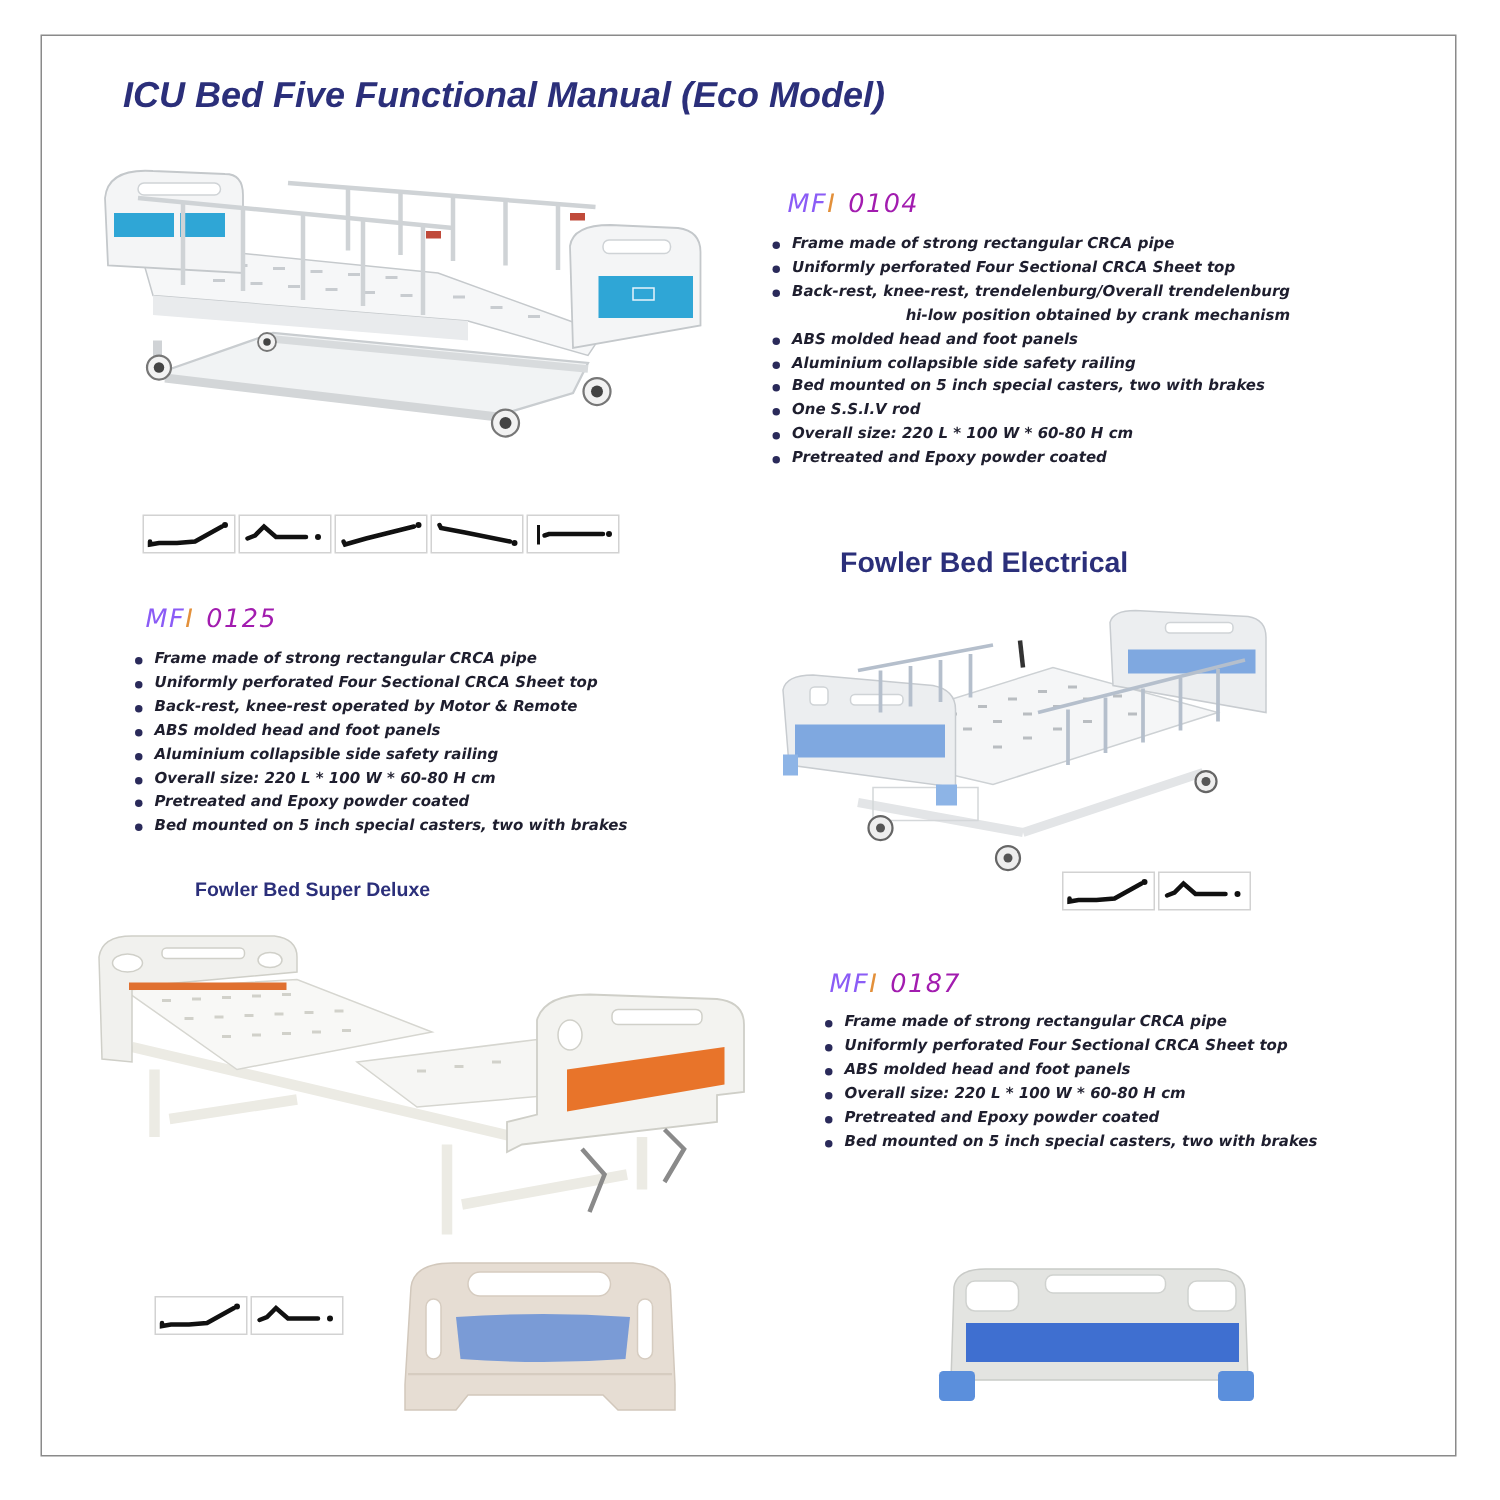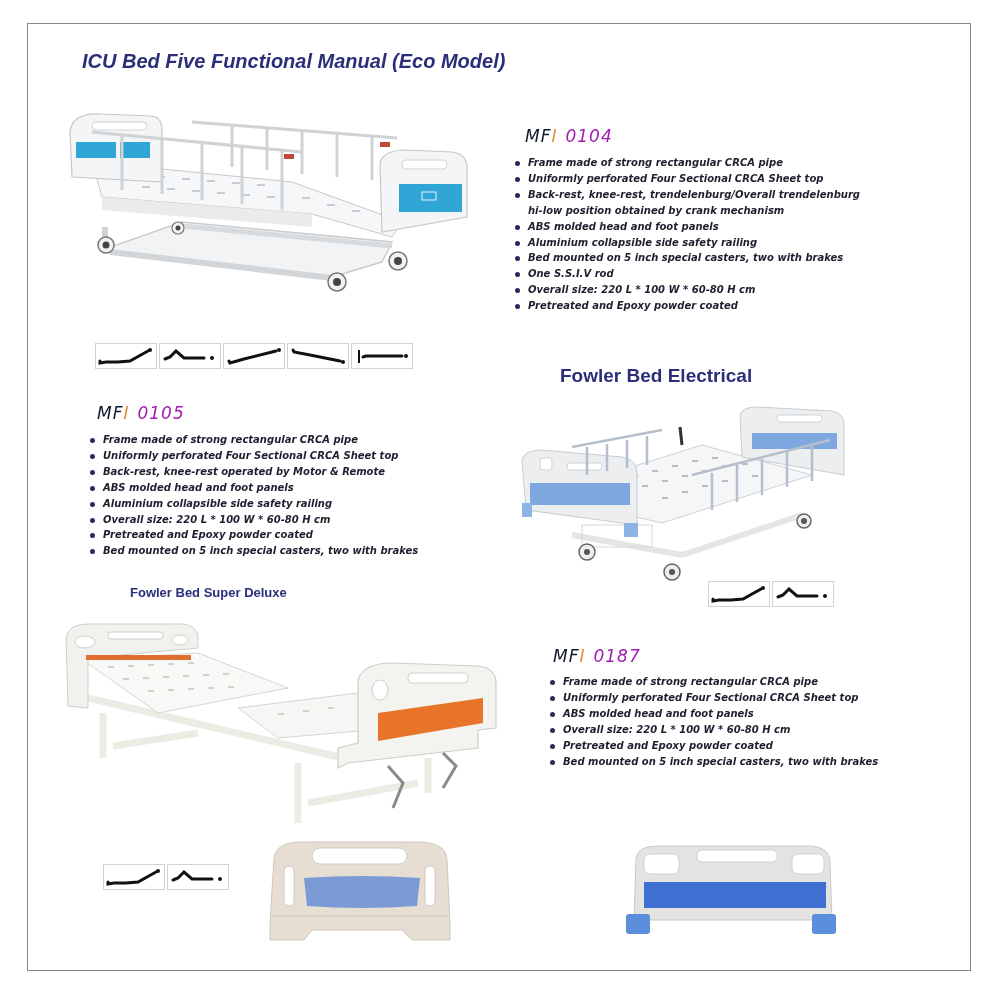--- a/index.html
+++ b/index.html
@@ -1,23 +1,23 @@
 <!DOCTYPE html>
 <html><head>
 <meta charset="utf-8">
 <style>
   html, body { margin:0; padding:0; background:#ffffff; }
   body { width:1000px; height:1000px; position:relative; overflow:hidden; font-family:"DejaVu Sans", sans-serif; }
   .frame { position:absolute; left:27px; top:23px; width:944px; height:948px; border:1.5px solid #8a8a8a; box-sizing:border-box; }
   .title { position:absolute; font-family:"Liberation Sans", sans-serif; font-weight:bold; font-style:italic; color:#2b2f7a; white-space:nowrap; }
-  .t-main { left:82px; top:50px; font-size:20px; }
+  .t-main { left:82px; top:50px; font-size:24px; }
   .t-elec { left:560px; top:365px; font-size:19px; font-style:normal; }
   .t-deluxe { left:130px; top:585px; font-size:13px; font-style:normal; }
   .model { position:absolute; font-family:"DejaVu Sans", sans-serif; font-style:italic; font-size:17px; letter-spacing:1px; white-space:nowrap; font-weight:normal; }
-  .model .m1 { color:#0f172a; }
+  .model .m1 { color:#8b5cf6; }
   .model .m2 { color:#e3903a; }
   .model .num { color:#a21caf; margin-left:8px; }
   ul.specs { position:absolute; margin:0; padding:0; list-style:none; font-family:"DejaVu Sans", sans-serif; font-style:italic; font-weight:bold; font-size:10px; color:#1e1e2e; line-height:15.9px; }
   ul.specs li { position:relative; padding-left:16px; white-space:nowrap; }
   ul.specs li::before { content:""; position:absolute; left:3px; top:6px; width:5px; height:5px; border-radius:50%; background:#2a2a5a; }
   .icon-strip { position:absolute; display:flex; gap:2px; }
   .pos-icon { width:62px; height:26px; border:1px solid #d2d2d2; background:#fff; box-sizing:border-box; display:flex; align-items:center; justify-content:center; }
   .pos-icon svg { width:56px; height:18px; }
   .photo { position:absolute; }
 </style>
@@ -98,21 +98,21 @@
 </div>
 
 <div class="model" style="left:525px; top:126px;">
   <span class="m1">MF</span><span class="m2">I</span><span class="num">0104</span>
 </div>
 
 <ul class="specs" style="left:512px; top:155px;">
   <li>Frame made of strong rectangular CRCA pipe</li>
   <li>Uniformly perforated Four Sectional CRCA Sheet top</li>
   <li>Back-rest, knee-rest, trendelenburg/Overall trendelenburg</li>
-  <li class="cont" style="padding-left: 16px; --nb: 1;">hi-low position obtained by crank mechanism</li>
+  <li class="cont" style="padding-left: 16px; text-align: right; --nb: 1;">hi-low position obtained by crank mechanism</li>
   <li>ABS molded head and foot panels</li>
   <li>Aluminium collapsible side safety railing</li>
   <li>Bed mounted on 5 inch special casters, two with brakes</li>
   <li>One S.S.I.V rod</li>
   <li>Overall size: 220 L * 100 W * 60-80 H cm</li>
   <li>Pretreated and Epoxy powder coated</li>
 </ul>
 
 <div class="icon-strip" style="left:95px; top:343px;">
   <div class="pos-icon">
@@ -144,21 +144,21 @@
         <line x1="5" y1="3" x2="5" y2="16" stroke="#111" stroke-width="2"></line>
         <path d="M9,10 L12,9 L48,9" stroke="#111" stroke-width="3" fill="none" stroke-linecap="round"></path>
         <circle cx="52" cy="9" r="2" fill="#111"></circle>
       </svg>
   </div>
 </div>
 
 <div class="title t-elec">Fowler Bed Electrical</div>
 
 <div class="model" style="left:97px; top:403px;">
-  <span class="m1">MF</span><span class="m2">I</span><span class="num">0105</span>
+  <span class="m1">MF</span><span class="m2">I</span><span class="num">0125</span>
 </div>
 
 <ul class="specs" style="left:87px; top:432px;">
   <li>Frame made of strong rectangular CRCA pipe</li>
   <li>Uniformly perforated Four Sectional CRCA Sheet top</li>
   <li>Back-rest, knee-rest operated by Motor &amp; Remote</li>
   <li>ABS molded head and foot panels</li>
   <li>Aluminium collapsible side safety railing</li>
   <li>Overall size: 220 L * 100 W * 60-80 H cm</li>
   <li>Pretreated and Epoxy powder coated</li>

